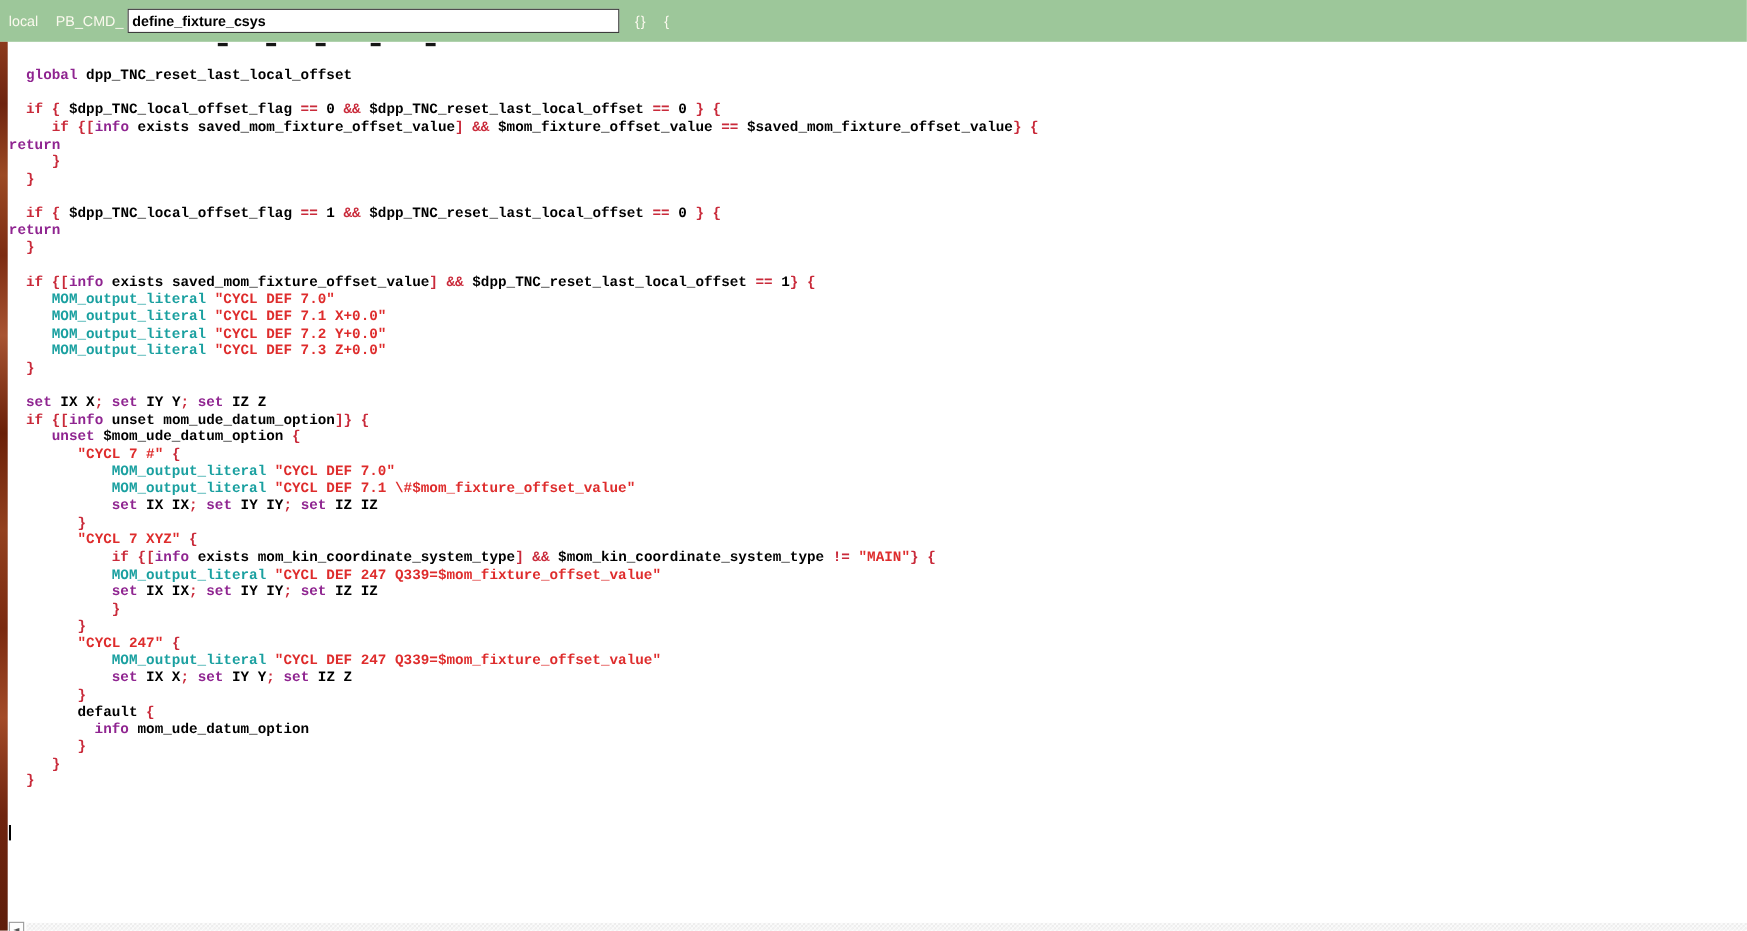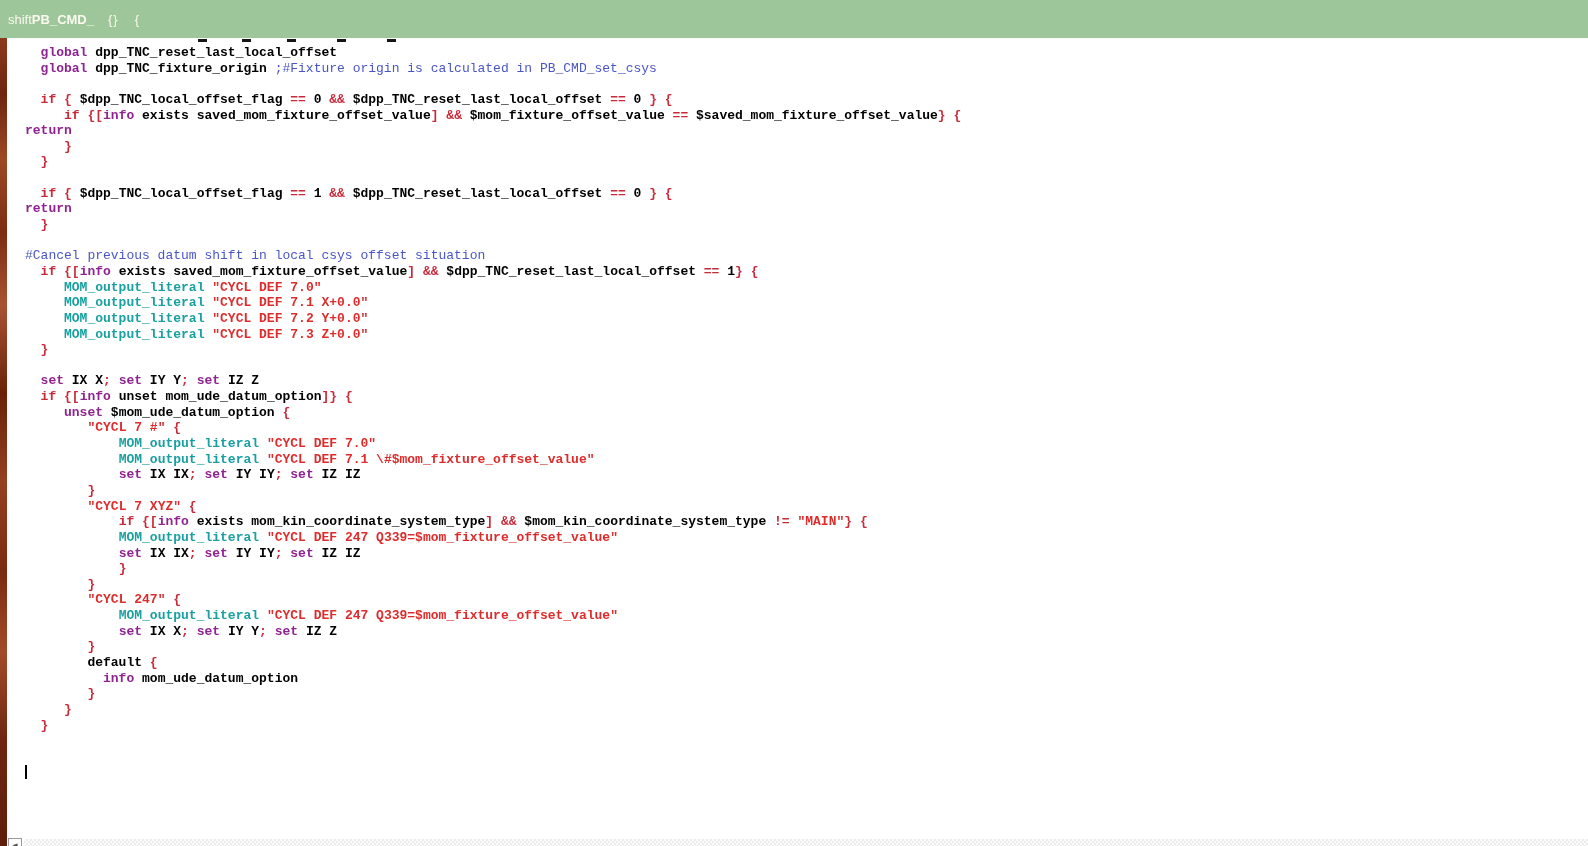--- a/index.html
+++ b/index.html
@@ -8,44 +8,44 @@
   
   #header{
     position:absolute;left:0;top:0;width:1588px;height:38px;
     background:var(--header_bg);
     display:flex;align-items:center;
     font-family:"Liberation Sans",sans-serif;font-size:13px;
     color:var(--header_text);
   }
   #header .lbl{white-space:pre;}
   #proc-kw{margin-left:8px;}
-  #proc-prefix{font-weight:bold;}
+  #proc-prefix{margin-left:16px;}
   #proc-name{
     margin-left:4px;width:447px;height:22px;
     border:1px solid #3c3c3c;background:#ffffff;
     font-family:"Liberation Sans",sans-serif;font-size:13px;font-weight:bold;color:#000;
     padding:1px 3px;outline:none;
   }
   #args-braces{margin-left:14px;letter-spacing:1px;}
   #open-brace{margin-left:16px;}
 
   
   #left-strip{
     position:absolute;left:0;top:38px;width:7px;height:808px;
     background:linear-gradient(180deg,
       #8c3a1c 0%,#6e2410 7%,#9c4a24 15%,#7c2c12 24%,#a85432 33%,
       #6a2008 44%,#93411f 55%,#7a2a10 66%,#a34b28 76%,#6f2510 87%,#5f1e0a 100%);
   }
 
   
   #code{
     position:absolute;left:8px;top:38px;right:0;bottom:9px;
-    padding-top:7px;overflow:hidden;cursor:text;
+    padding-top:23px;overflow:hidden;cursor:text;
     font-family:"Liberation Mono","DejaVu Sans Mono",monospace;
-    font-size:13px;font-weight:bold;margin-left:17px;
+    font-size:13px;font-weight:bold;
   }
   .code-line{white-space:pre;height:15.65px;line-height:15.65px;}
   .kw {color:var(--kw);}
   .op {color:var(--op);}
   .str{color:var(--str);}
   .mom{color:var(--mom);font-weight:700;}
   .cmt{color:var(--cmt);font-weight:400;}
   .txt{color:var(--txt);}
   .caret{display:inline-block;width:2px;height:14px;background:#000;vertical-align:text-bottom;}
 
@@ -66,43 +66,42 @@
     background-image:
       linear-gradient(45deg,#ececec 25%,transparent 25%,transparent 75%,#ececec 75%),
       linear-gradient(45deg,#ececec 25%,transparent 25%,transparent 75%,#ececec 75%);
     background-position:0 0,2px 2px;background-size:4px 4px;
   }
 </style>
 </head>
 <body>
 
 <div id="header">
-  <span id="proc-kw" class="lbl">shift</span>
+  <span id="proc-kw" class="lbl">local</span>
   <span id="proc-prefix" class="lbl">PB_CMD_</span>
+  <input id="proc-name" type="text" value="define_fixture_csys" style="">
   <span id="args-braces" class="lbl">{}</span>
   <span id="open-brace" class="lbl">{</span>
 </div>
 
 <div id="left-strip"></div>
 
 <div id="code">
     <div class="code-line"><span class="txt">  </span><span class="kw">global</span><span class="txt"> dpp_TNC_reset_last_local_offset</span></div>
-    <div class="code-line"><span class="txt">  </span><span class="kw">global</span><span class="txt"> dpp_TNC_fixture_origin </span><span class="cmt">;#Fixture origin is calculated in PB_CMD_set_csys</span></div>
     <div class="code-line"></div>
     <div class="code-line"><span class="txt">  </span><span class="op">if</span><span class="txt"> </span><span class="op">{</span><span class="txt"> $dpp_TNC_local_offset_flag </span><span class="op">==</span><span class="txt"> 0 </span><span class="op">&amp;&amp;</span><span class="txt"> $dpp_TNC_reset_last_local_offset </span><span class="op">==</span><span class="txt"> 0 </span><span class="op">}</span><span class="txt"> </span><span class="op">{</span></div>
     <div class="code-line"><span class="txt">     </span><span class="op">if</span><span class="txt"> </span><span class="op">{[</span><span class="kw">info</span><span class="txt"> exists saved_mom_fixture_offset_value</span><span class="op">]</span><span class="txt"> </span><span class="op">&amp;&amp;</span><span class="txt"> $mom_fixture_offset_value </span><span class="op">==</span><span class="txt"> $saved_mom_fixture_offset_value</span><span class="op">}</span><span class="txt"> </span><span class="op">{</span></div>
     <div class="code-line"><span class="kw">return</span></div>
     <div class="code-line"><span class="txt">     </span><span class="op">}</span></div>
     <div class="code-line"><span class="txt">  </span><span class="op">}</span></div>
     <div class="code-line"></div>
     <div class="code-line"><span class="txt">  </span><span class="op">if</span><span class="txt"> </span><span class="op">{</span><span class="txt"> $dpp_TNC_local_offset_flag </span><span class="op">==</span><span class="txt"> 1 </span><span class="op">&amp;&amp;</span><span class="txt"> $dpp_TNC_reset_last_local_offset </span><span class="op">==</span><span class="txt"> 0 </span><span class="op">}</span><span class="txt"> </span><span class="op">{</span></div>
     <div class="code-line"><span class="kw">return</span></div>
     <div class="code-line"><span class="txt">  </span><span class="op">}</span></div>
     <div class="code-line"></div>
-    <div class="code-line"><span class="cmt">#Cancel previous datum shift in local csys offset situation</span></div>
     <div class="code-line"><span class="txt">  </span><span class="op">if</span><span class="txt"> </span><span class="op">{[</span><span class="kw">info</span><span class="txt"> exists saved_mom_fixture_offset_value</span><span class="op">]</span><span class="txt"> </span><span class="op">&amp;&amp;</span><span class="txt"> $dpp_TNC_reset_last_local_offset </span><span class="op">==</span><span class="txt"> 1</span><span class="op">}</span><span class="txt"> </span><span class="op">{</span></div>
     <div class="code-line"><span class="txt">     </span><span class="mom">MOM_output_literal</span><span class="txt"> </span><span class="str">"CYCL DEF 7.0"</span></div>
     <div class="code-line"><span class="txt">     </span><span class="mom">MOM_output_literal</span><span class="txt"> </span><span class="str">"CYCL DEF 7.1 X+0.0"</span></div>
     <div class="code-line"><span class="txt">     </span><span class="mom">MOM_output_literal</span><span class="txt"> </span><span class="str">"CYCL DEF 7.2 Y+0.0"</span></div>
     <div class="code-line"><span class="txt">     </span><span class="mom">MOM_output_literal</span><span class="txt"> </span><span class="str">"CYCL DEF 7.3 Z+0.0"</span></div>
     <div class="code-line"><span class="txt">  </span><span class="op">}</span></div>
     <div class="code-line"></div>
     <div class="code-line"><span class="txt">  </span><span class="kw">set</span><span class="txt"> IX X</span><span class="op">;</span><span class="txt"> </span><span class="kw">set</span><span class="txt"> IY Y</span><span class="op">;</span><span class="txt"> </span><span class="kw">set</span><span class="txt"> IZ Z</span></div>
     <div class="code-line"><span class="txt">  </span><span class="op">if</span><span class="txt"> </span><span class="op">{[</span><span class="kw">info</span><span class="txt"> unset mom_ude_datum_option</span><span class="op">]}</span><span class="txt"> </span><span class="op">{</span></div>
     <div class="code-line"><span class="txt">     </span><span class="kw">unset</span><span class="txt"> $mom_ude_datum_option </span><span class="op">{</span></div>

